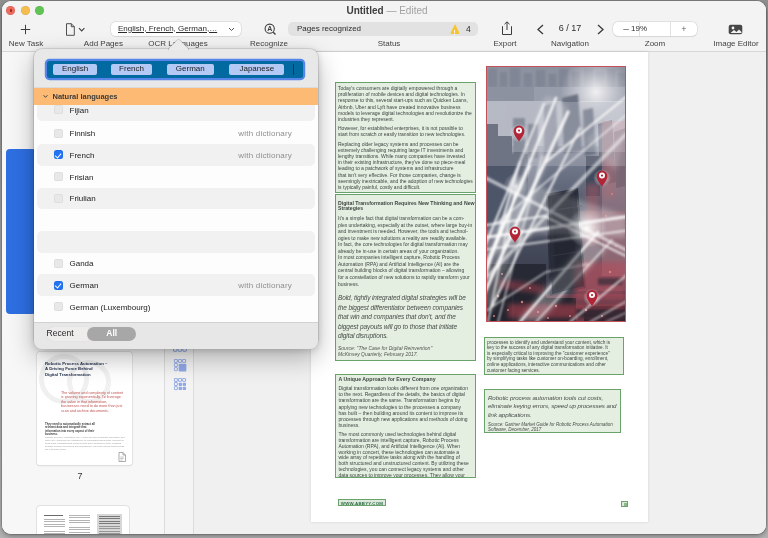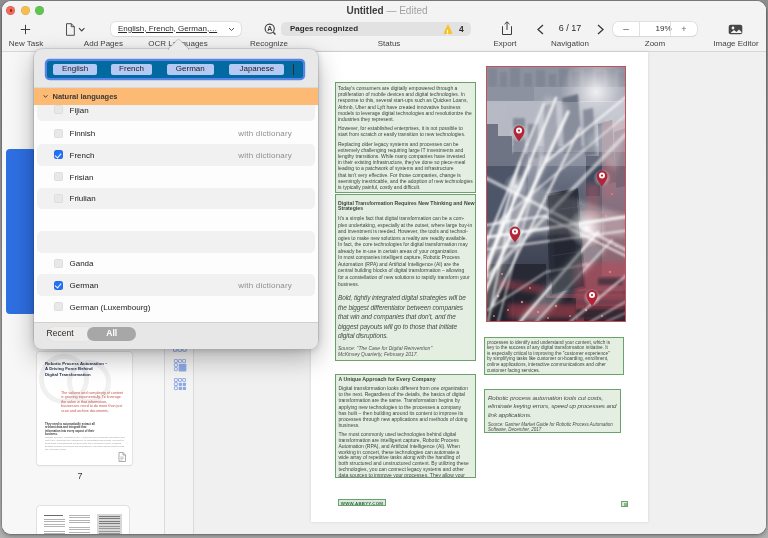--- a/index.html
+++ b/index.html
@@ -15,22 +15,22 @@
   #tlr{left:4.4px;background:#ee6a5c;box-shadow:inset 0 0 0 0.5px rgba(0,0,0,0.12);}
   #tlr::after{content:"";position:absolute;left:3.2px;top:3.2px;width:2.6px;height:2.6px;border-radius:50%;background:#97281a;}
   #tly{left:18.6px;background:#f5bd4e;box-shadow:inset 0 0 0 0.5px rgba(0,0,0,0.12);}
   #tlg{left:33.1px;background:#5fc454;box-shadow:inset 0 0 0 0.5px rgba(0,0,0,0.12);}
   #title{top:4px;left:3px;width:764px;text-align:center;font-size:10px;color:#3d3d3d;font-weight:600;}
   #title span{color:#a2a1a1;font-weight:400;}
   .tbl{font-size:8px;color:#3f3f3f;top:38px;text-align:center;white-space:nowrap;}
   .tbtn{top:20.5px;height:14.5px;border-radius:5px;}
   #ocrbtn{left:109px;width:130px;background:#fff;box-shadow:0 0 0 0.5px #cfcece,0 0.5px 1px rgba(0,0,0,0.08);
           font-size:8px;color:#2c2c2c;line-height:14.5px;padding-left:7px;box-sizing:border-box;border-radius:4.5px;text-decoration:underline;}
-  #status{left:279px;width:190px;background:#e3e2e2;font-size:8px;color:#2c2c2c;line-height:14.5px;
-          padding-left:9px;box-sizing:border-box;font-weight:bold;}
+  #status{left:286px;width:190px;background:#e3e2e2;font-size:8px;color:#2c2c2c;line-height:14.5px;
+          padding-left:9px;box-sizing:border-box;}
   #zoomc{left:611px;width:84px;background:#fff;box-shadow:0 0 0 0.5px #cfcece,0 0.5px 1px rgba(0,0,0,0.08);
          font-size:8px;color:#2c2c2c;}
   .warn{left:162px;top:2.5px;width:0;height:0;border-left:5.8px solid transparent;border-right:5.8px solid transparent;
         border-bottom:10px solid #f6c433;border-radius:2px;}
   .warn::after{content:"!";position:absolute;left:-1.6px;top:2.2px;font-size:6.5px;color:#fff;font-weight:700;}
   
   #sidebar{left:0;top:51px;width:161.5px;height:482px;background:#f8f7f7;border-right:1px solid #dcdbdb;}
   #strip{left:162.5px;top:51px;width:28px;height:482px;background:#f5f4f4;border-right:1px solid #dcdbdb;}
   #canvas{left:191.5px;top:51px;width:572.5px;height:482px;background:#f1f0f0;}
   #page{left:117.5px;top:0;width:337px;height:470px;background:#fff;box-shadow:0 0 3px rgba(0,0,0,0.12);}
@@ -125,21 +125,21 @@
       <path d="M7 1L2 5.5L7 10" stroke="#3a3a3a" stroke-width="1.3" fill="none"></path>
     </svg>
   <div class="abs" style="left:548px;top:22px;width:40px;text-align:center;font-size:9px;color:#2c2c2c;">6 / 17</div>
   <svg class="abs" style="left:594px;top:22.5px" width="9" height="11" viewBox="0 0 9 11">
       <path d="M2 1l5 4.5L2 10" stroke="#3a3a3a" stroke-width="1.3" fill="none"></path>
     </svg>
   <div class="abs tbl" style="left:537px;width:62px;">Navigation</div>
 
   <div id="zoomc" class="abs tbtn">
     <div class="abs" style="left:0;top:0;width:26px;height:14.5px;text-align:center;line-height:13px;color:#666;font-size:10px;border-right:0.5px solid #e2e1e1;">–</div>
-    <div class="abs" style="left:26px;top:0;width:49px;height:14.5px;text-align:center;line-height:14.5px;">19%</div>
+    <div class="abs" style="left:18px;top:0;width:49px;height:14.5px;line-height:14.5px;">19%</div>
     <div class="abs" style="right:0;top:0;width:26px;height:14.5px;text-align:center;line-height:14px;color:#666;font-size:9px;border-left:0.5px solid #e2e1e1;">+</div>
   </div>
   <div class="abs tbl" style="left:623px;width:60px;">Zoom</div>
 
   <svg class="abs" style="left:726px;top:22.5px" width="15" height="11" viewBox="0 0 15 11">
     <rect x="0.7" y="0.7" width="13.6" height="9.6" rx="2" fill="#474747"></rect>
     <circle cx="5" cy="4" r="1.4" fill="#f4f3f3"></circle>
     <path d="M2.5 9l3.5-3l2.5 2l2.5-2.5l2.5 2.5v1z" fill="#f4f3f3"></path>
   </svg>
   <div class="abs tbl" style="left:703px;width:62px;">Image Editor</div>

